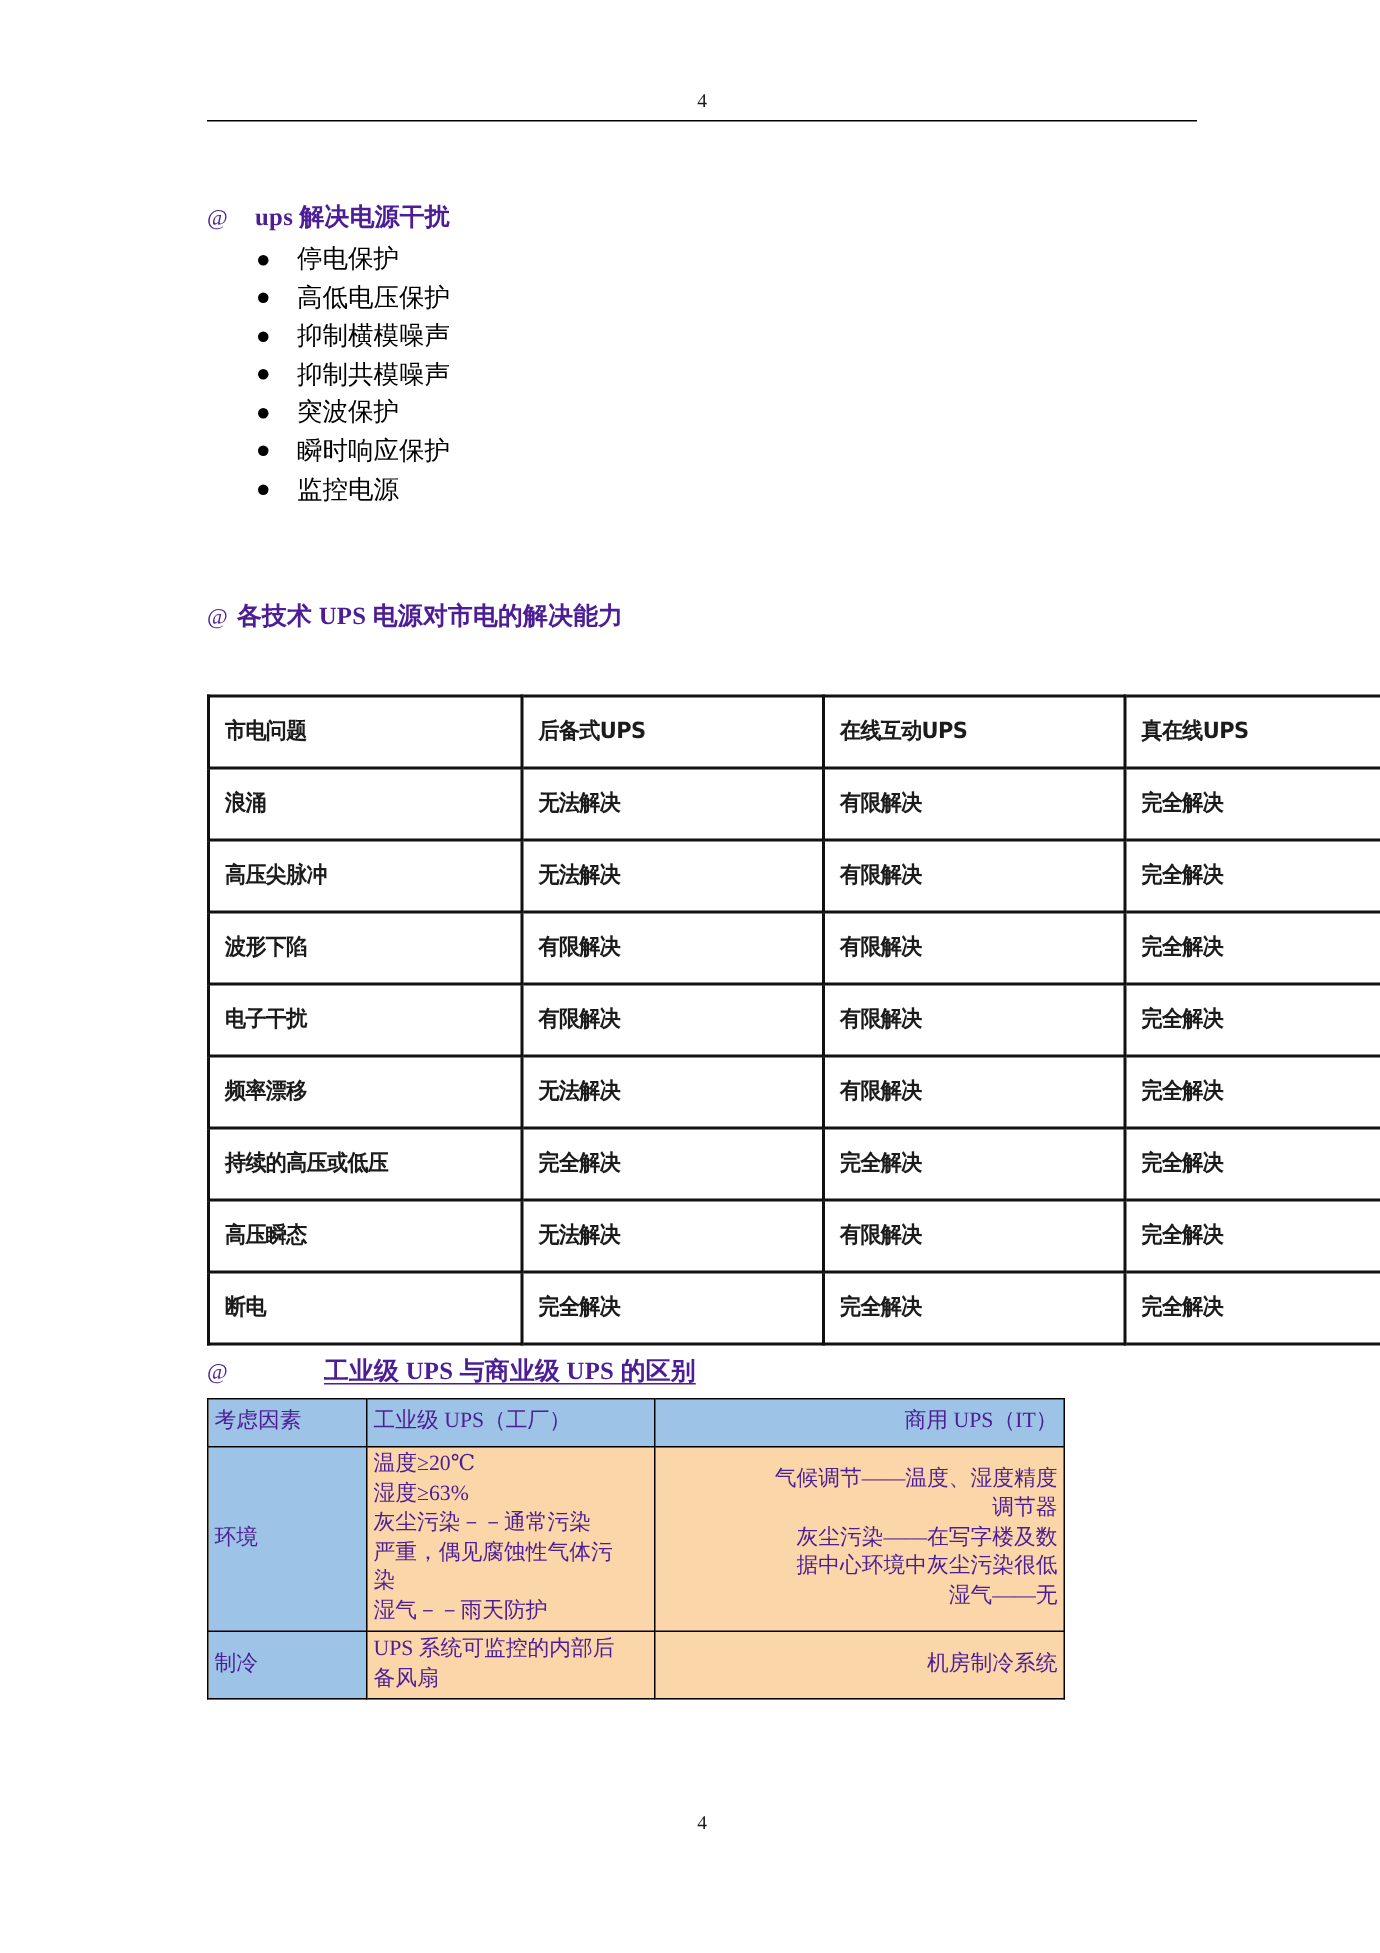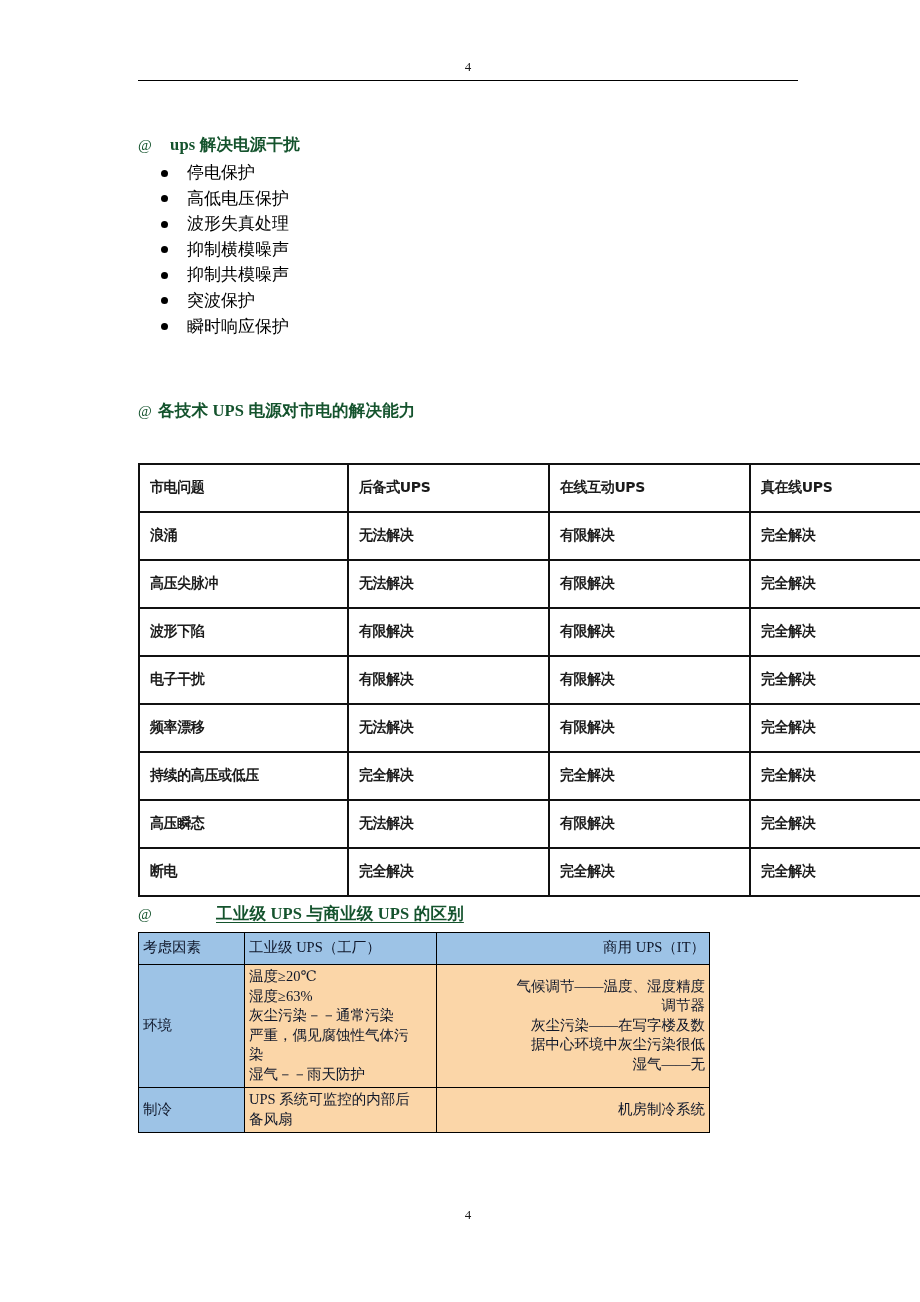--- a/index.html
+++ b/index.html
@@ -59,21 +59,21 @@
     width: 660px;
     text-align: center;
     font-size: 13px;
     line-height: 14px;
     color: #1a1a1a;
   }
 
   
   .rheading {
     position: absolute;
-    color: #14532d;
+    color: #4c1d95;
     font-family: "Liberation Serif", "DejaVu Serif", serif;
     font-size: 16.5px;
     font-weight: bold;
     white-space: nowrap;
     letter-spacing: 0.2px;
   }
   .rheading .at {
     font-weight: normal;
     font-size: 15px;
   }
@@ -86,21 +86,21 @@
   #heading-1 { left: 138px; top: 134px; }
   #heading-1 .gap { display: inline-block; width: 18px; }
   #heading-2 { left: 138px; top: 400px; }
   #heading-2 .gap { display: inline-block; width: 6px; }
   #heading-3 { left: 138px; top: 903px; }
   #heading-3 .gap { display: inline-block; width: 16px; }
 
   
   .bullet-list {
     position: absolute;
-    left: 159px;
+    left: 170px;
     top: 160px;
     width: 340px;
     list-style: none;
     margin: 0;
     padding: 0;
   }
   .bullet-list li {
     position: relative;
     height: 25.6px;
     line-height: 25.6px;
@@ -157,21 +157,21 @@
     table-layout: fixed;
     background: #fbd6a8;
   }
   .table2 td {
     border: 1px solid #000;
     padding: 2px 4px 3px 4px;
     font-family: "Liberation Serif", "DejaVu Serif", serif;
     font-size: 14.5px;
     line-height: 19.5px;
     vertical-align: top;
-    color: #0f172a;
+    color: #4c1d95;
   }
   .table2 .hdr {
     background: #9dc3e6;
     height: 26px;
     vertical-align: middle;
     white-space: nowrap;
   }
   .table2 .label {
     background: #9dc3e6;
     vertical-align: middle;
@@ -196,25 +196,25 @@
     <div class="header-rule"></div>
   </div>
 
   <div class="rheading" id="heading-1">
     <span class="at">@</span><span class="gap"></span><span class="txt">ups 解决电源干扰</span>
   </div>
 
   <ul class="bullet-list">
     <li><span class="bullet"></span><span>停电保护</span></li>
     <li><span class="bullet"></span><span>高低电压保护</span></li>
-    <li><span class="bullet"></span><span>波形失真处理</span></li>
     <li><span class="bullet"></span><span>抑制横模噪声</span></li>
     <li><span class="bullet"></span><span>抑制共模噪声</span></li>
     <li><span class="bullet"></span><span>突波保护</span></li>
     <li><span class="bullet"></span><span>瞬时响应保护</span></li>
+    <li><span class="bullet"></span><span>监控电源</span></li>
   </ul>
 
   <div class="rheading" id="heading-2">
     <span class="at">@</span><span class="gap"></span><span class="txt">各技术 UPS 电源对市电的解决能力</span>
   </div>
 
   <table class="table1">
     <tbody>
       <tr>
         <td class="c0">市电问题</td>

